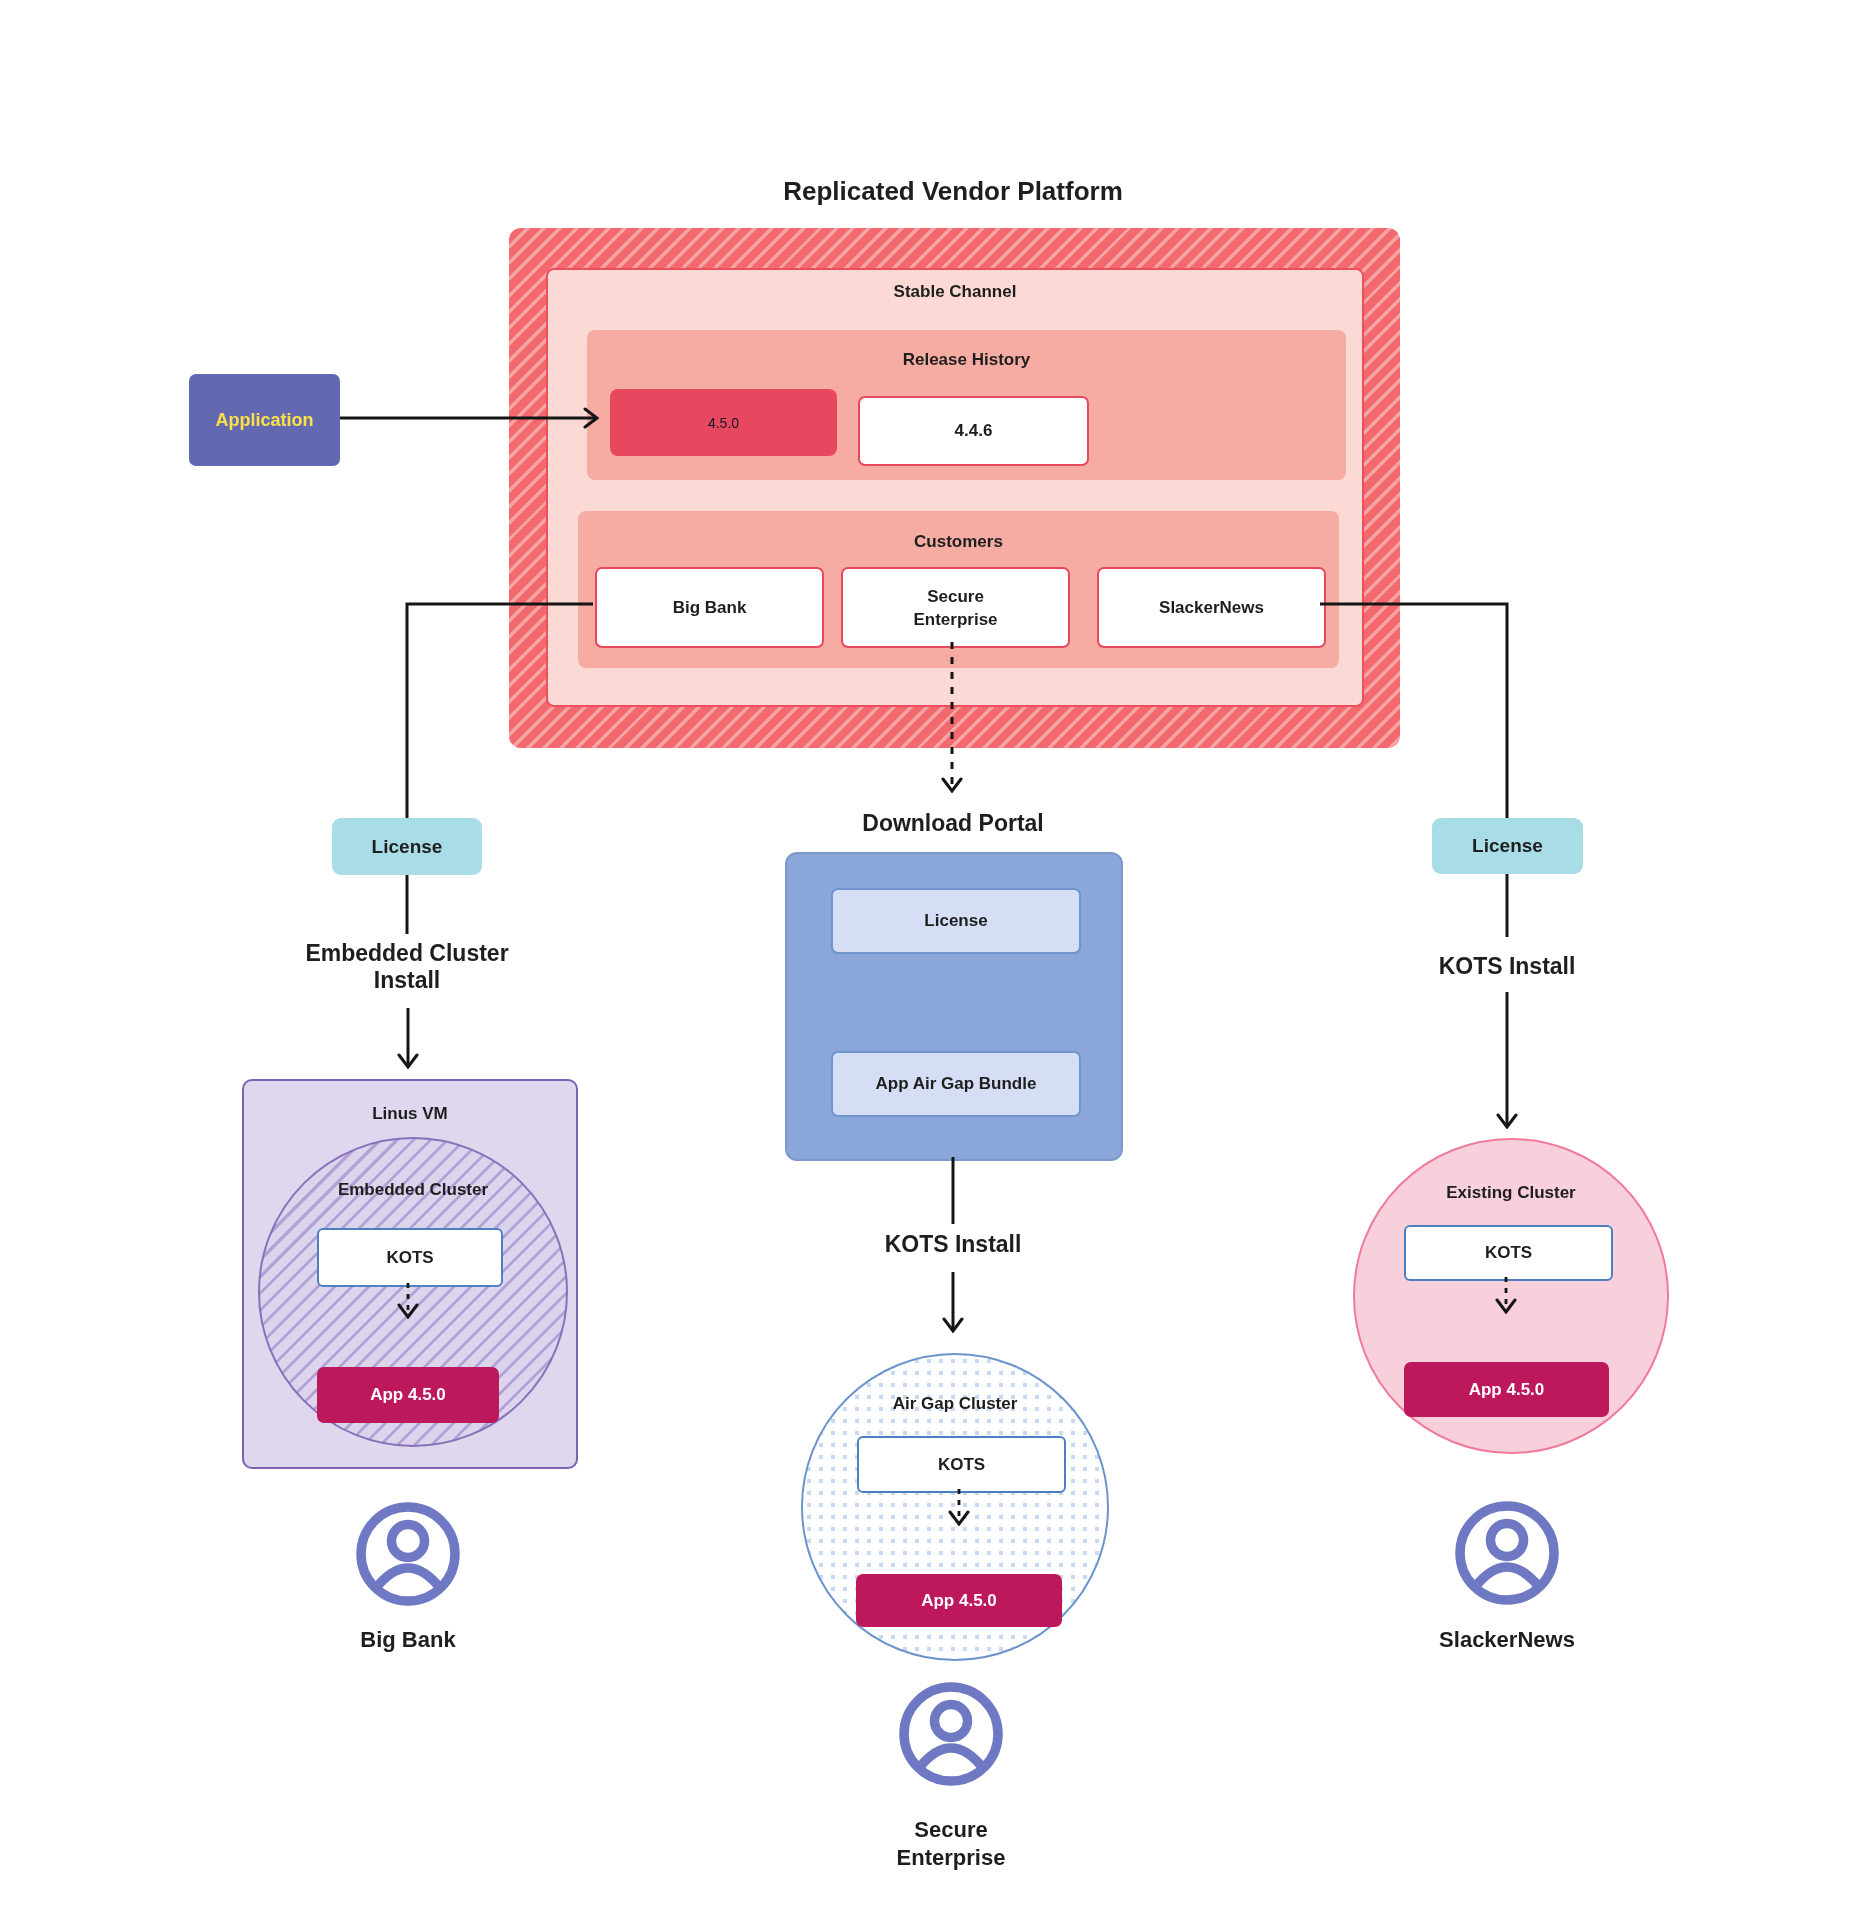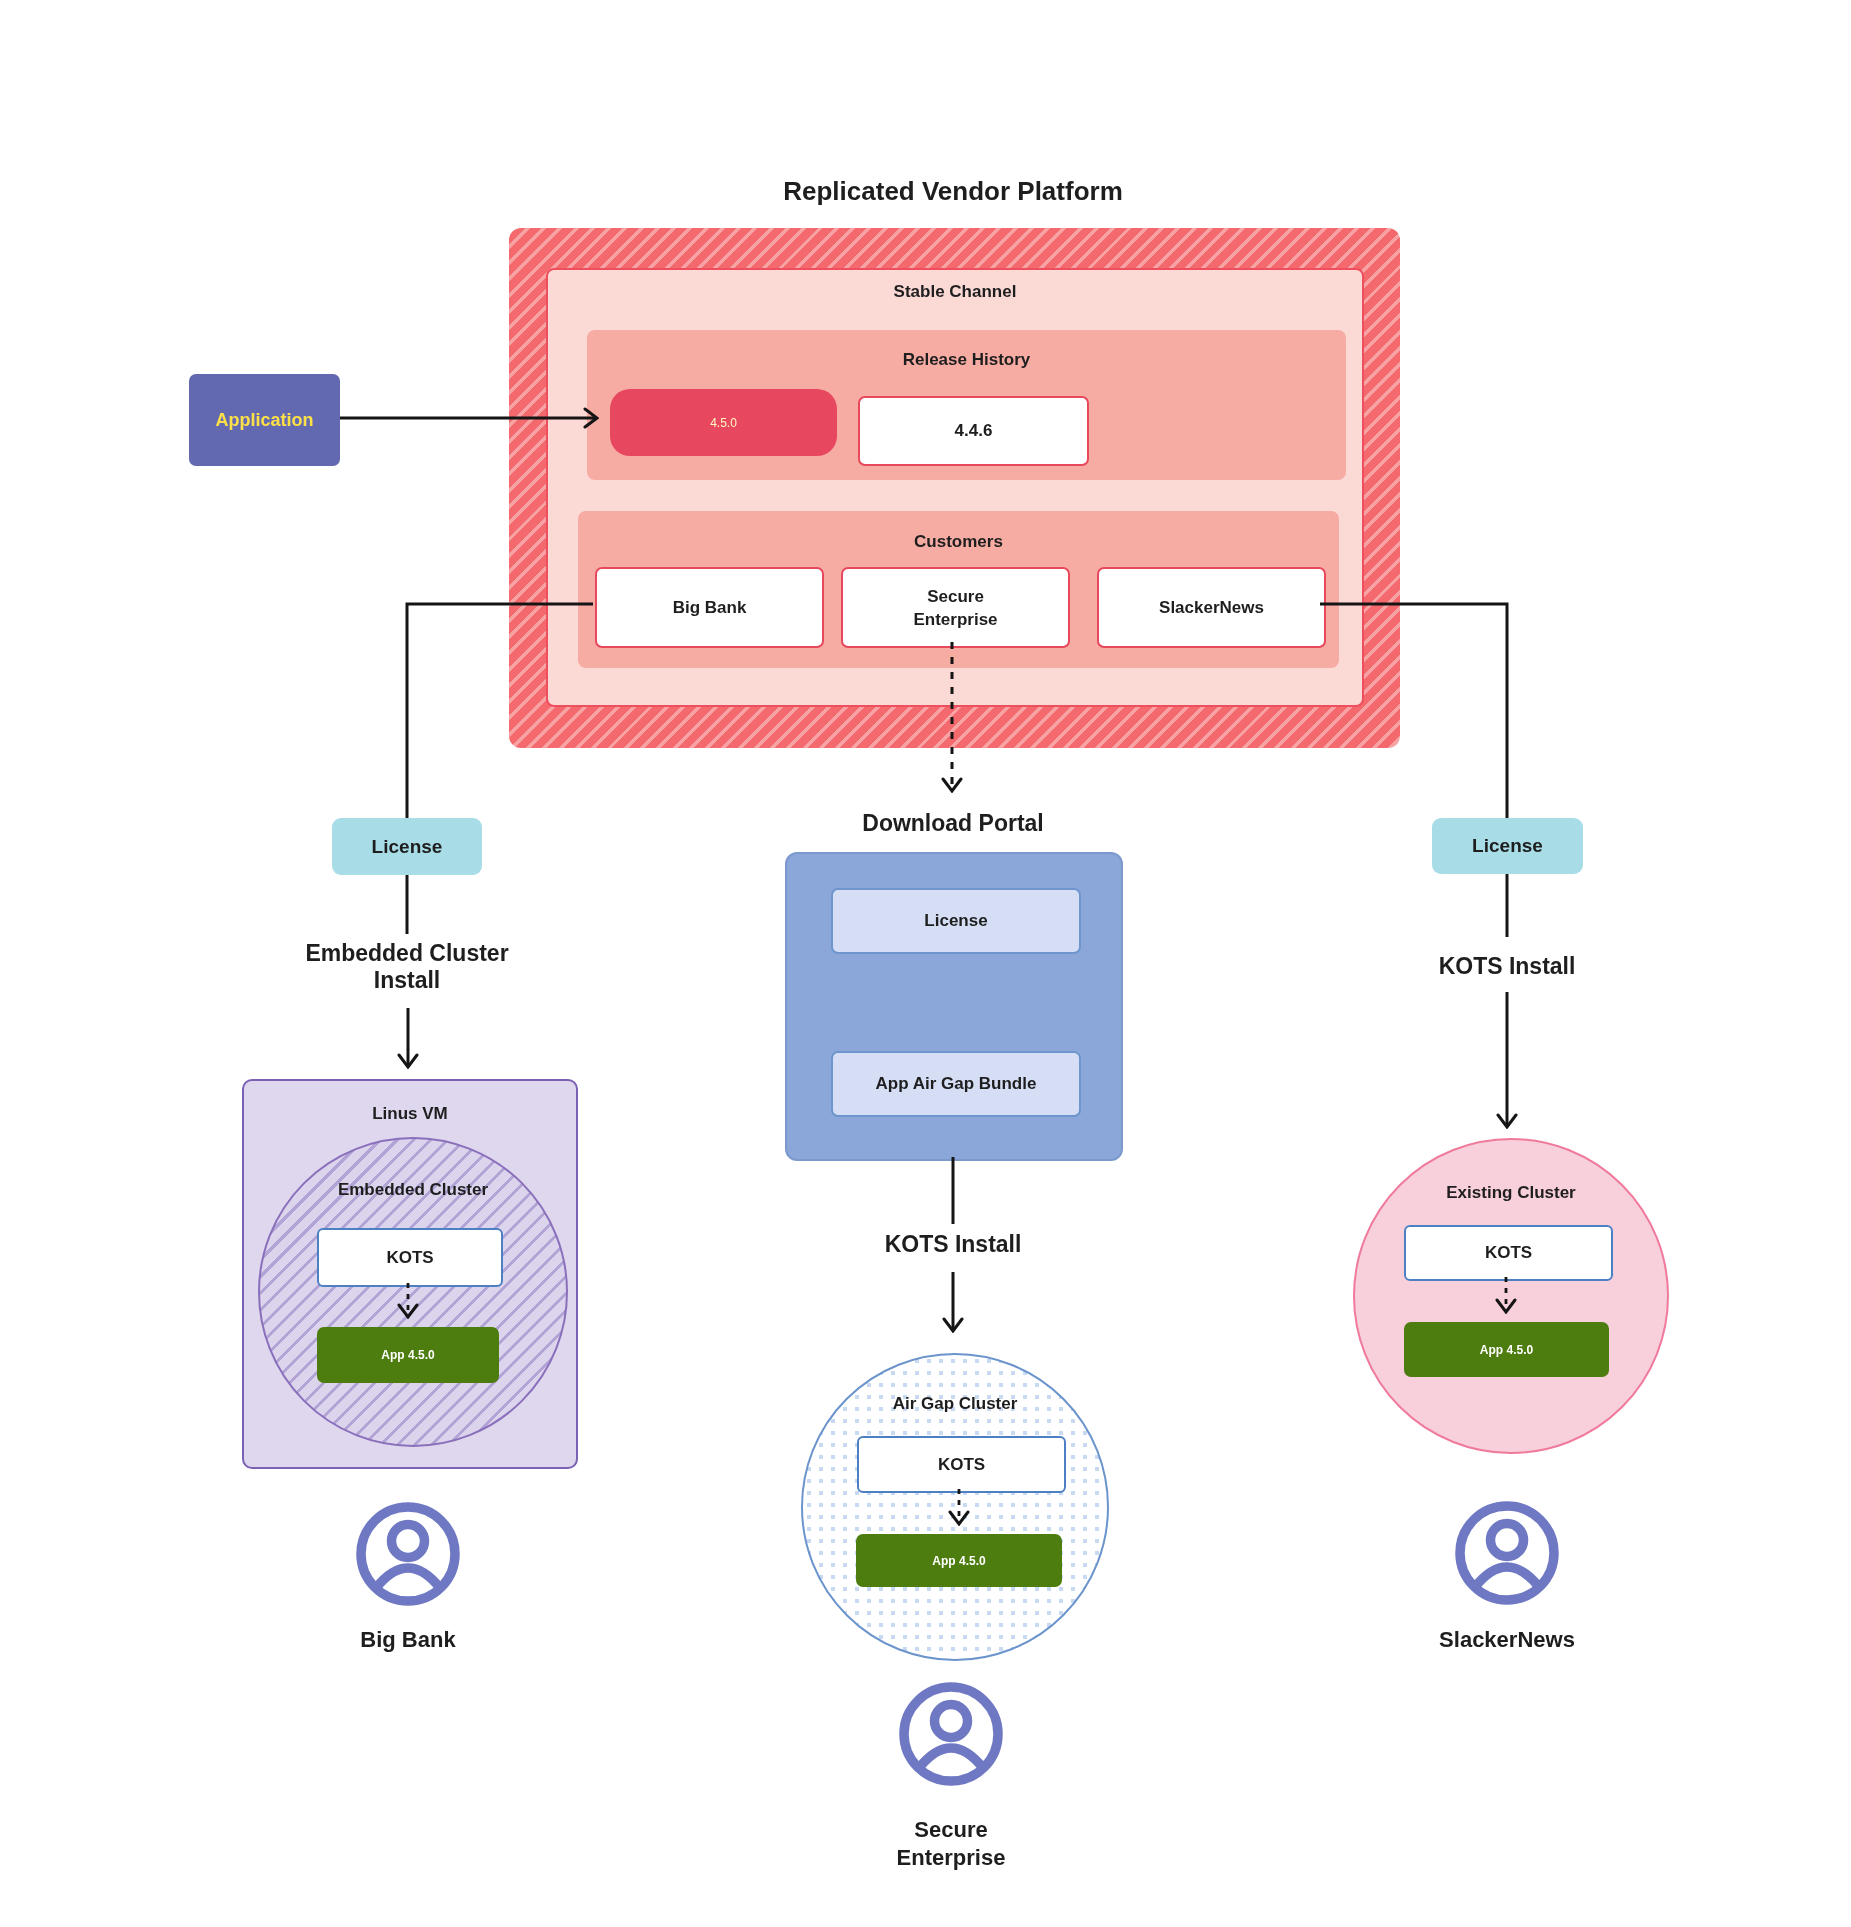--- a/index.html
+++ b/index.html
@@ -14,21 +14,21 @@
   .persona-label{font-size:22px;font-weight:600;text-align:center;line-height:27.5px;}
   .section-label{font-size:17px;font-weight:600;text-align:center;width:100%;position:absolute;}
 
   
   .platform{
     background:repeating-linear-gradient(135deg,#F7A2A3 0 3.5px,#F3696D 3.5px 11.5px);
     border-radius:12px;
   }
   .channel{background:#FBD9D5;border:2px solid #EE4F5F;border-radius:8px;}
   .red-section{background:#F6ABA3;border-radius:8px;}
-  .release-current{background:#E84760;border-radius:20px;color:#fef9c3;font-size:12px;}
+  .release-current{background:#E84760;border-radius:8px;color:#0f172a;font-size:14px;}
   .box-white-red{background:#fff;border:2px solid #E8485C;border-radius:7px;font-size:17px;font-weight:600;}
   .application{background:#6269B1;border-radius:7px;color:#fde047;font-size:18px;font-weight:600;}
   .license{background:#A8DDE8;border-radius:9px;font-size:19px;font-weight:600;}
 
   
   .portal{background:#8BA7D9;border:2px solid #7C99CE;border-radius:12px;}
   .portal-item{background:#D5DEF5;border:2px solid #6E95CD;border-radius:7px;font-size:17px;font-weight:600;}
 
   
   .vm-box{background:#DED7EE;border:2px solid #7B61B3;border-radius:10px;}
@@ -38,21 +38,21 @@
     border:2.5px solid #8A6FBB;
   }
   .airgap-circle{
     background-color:#ffffff;
     background-image:radial-gradient(circle,#C8D9F2 2.2px,rgba(0,0,0,0) 2.4px);
     background-size:12px 12px;
     border:2.5px solid #6C94CC;
   }
   .existing-circle{background:#F8D0DB;border:2.5px solid #EF7A9B;}
   .kots-box{background:#fff;border:2px solid #4D80C3;border-radius:6px;font-size:17px;font-weight:600;}
-  .app-box{background:#4d7c0f;border-radius:7px;color:#fff;font-size:12px;font-weight:600;}
+  .app-box{background:#be185d;border-radius:7px;color:#fff;font-size:17px;font-weight:600;margin-top:40px;}
 
   svg.connectors{position:absolute;left:0;top:0;pointer-events:none;}
 </style>
 </head>
 <body>
 
 <div id="canvas">
 
   <div class="abs title" style="left:453px;top:176px;width:1000px;">Replicated Vendor Platform</div>
 

